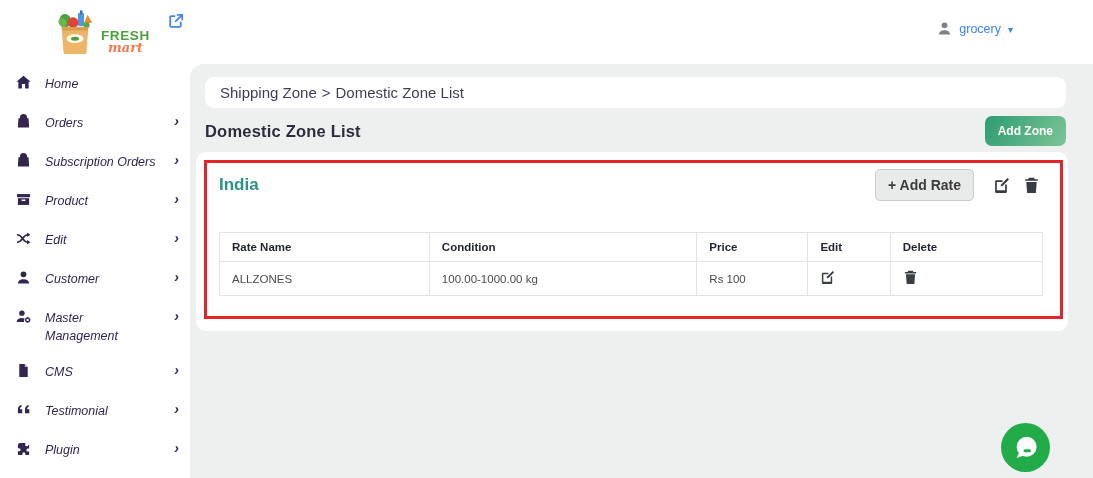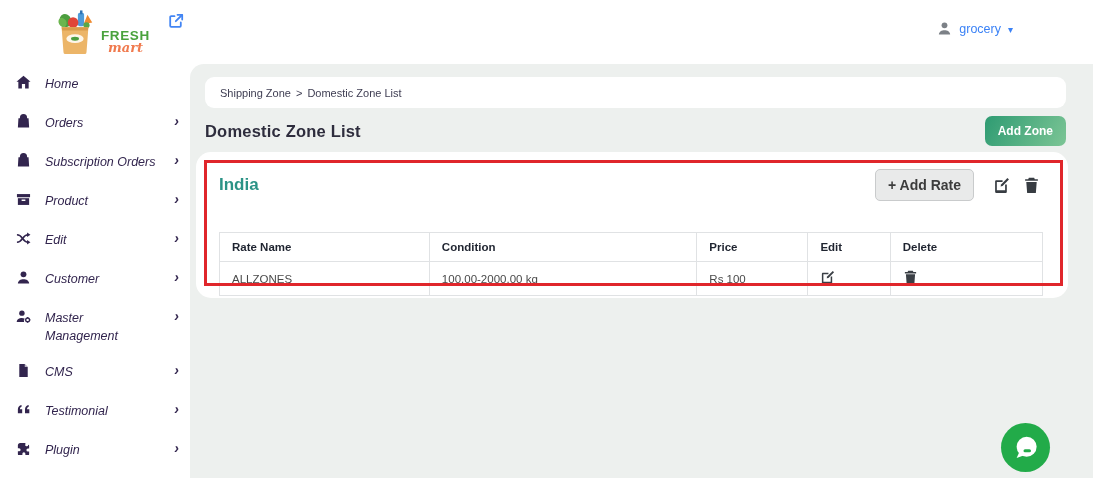--- a/index.html
+++ b/index.html
@@ -36,37 +36,37 @@
   .extlink svg { width: 16px; height: 16px; display: block; }
   .user { position: absolute; right: 80px; top: 21px; display: flex; align-items: center; gap: 7px;
           color: #3b82f6; font-size: 12.5px; cursor: pointer; z-index: 4; }
   .user svg { width: 15px; height: 15px; color: #7c8187; }
   .user .caret { font-size: 10px; margin-top: 1px; }
 
   
   .crumb {
     position: absolute; left: 205px; top: 77px; width: 861px; height: 31px;
     background: #fff; border-radius: 9px; display: flex; align-items: center; gap: 5px;
-    padding-left: 15px; font-size: 11px; color: #3e3d52; z-index: 2;
+    padding-left: 15px; font-size: 15px; color: #3e3d52; z-index: 2;
   }
   .crumb .sep { color: #3e3d52; }
 
   
   .page-head { position: absolute; left: 205px; top: 114px; width: 861px; height: 34px;
                display: flex; align-items: center; justify-content: space-between; z-index: 2; }
   .page-title { margin: 0; font-size: 16.5px; font-weight: 700; color: #2e2d3d; letter-spacing: .2px; }
   .btn-add-zone {
     background: linear-gradient(120deg, #2e9b72, #7cc595); color: #fff; border: none;
     border-radius: 7px; padding: 8px 13px; font-size: 12px; font-weight: 600; cursor: pointer;
     font-family: inherit;
   }
 
   
-  .zone-card { position: absolute; left: 196px; top: 152px; width: 872px; height: 146px;
-               background: #fff; border-radius: 15px; z-index: 2; }
+  .zone-card { position: absolute; left: 196px; top: 152px; width: 872px; height: 179px;
+               background: #fff; border-radius: 10px; z-index: 2; }
   .red-annotation { position: absolute; left: 8px; top: 8px; right: 5px; bottom: 12px;
                     border: 3px solid #e0262b; pointer-events: none; z-index: 5; }
   .zone-head { position: absolute; left: 23px; right: 28px; top: 17px; height: 32px;
                display: flex; align-items: center; justify-content: space-between; }
   .zone-name { margin: 0; font-size: 17px; font-weight: 600; color: #2b9386; }
   .zone-actions { display: flex; align-items: center; gap: 13px; }
   .btn-add-rate { background: #e9eaea; border: 1px solid #c9cbcc; border-radius: 5px;
                   padding: 7px 12px; font-size: 14px; font-weight: 600; color: #3c3c3c;
                   cursor: pointer; font-family: inherit; margin-right: 6px; }
   .act-ic { color: #373c42; cursor: pointer; display: inline-flex; }
@@ -284,21 +284,21 @@
           <th class="c1">Rate Name</th>
           <th class="c2">Condition</th>
           <th class="c3">Price</th>
           <th class="c4">Edit</th>
           <th class="c5">Delete</th>
         </tr>
       </thead>
       <tbody>
         <tr>
           <td>ALLZONES</td>
-          <td>100.00-2000.00 kg</td>
+          <td>100.00-1000.00 kg</td>
           <td>Rs 100</td>
           <td>
             <span class="cell-ic">
               <svg viewBox="0 0 16 16" fill="currentColor">
                   <path d="M2 4.2c0-.7.5-1.2 1.2-1.2H9v1.6H3.6v7.8h7.8V7H13v6.8c0 .7-.5 1.2-1.2 1.2H3.2A1.2 1.2 0 0 1 2 13.8z"></path>
                   <path d="M13.6 1l1.4 1.4-6 6-1.9.5.5-1.9z"></path>
                 </svg>
             </span>
           </td>
           <td>

